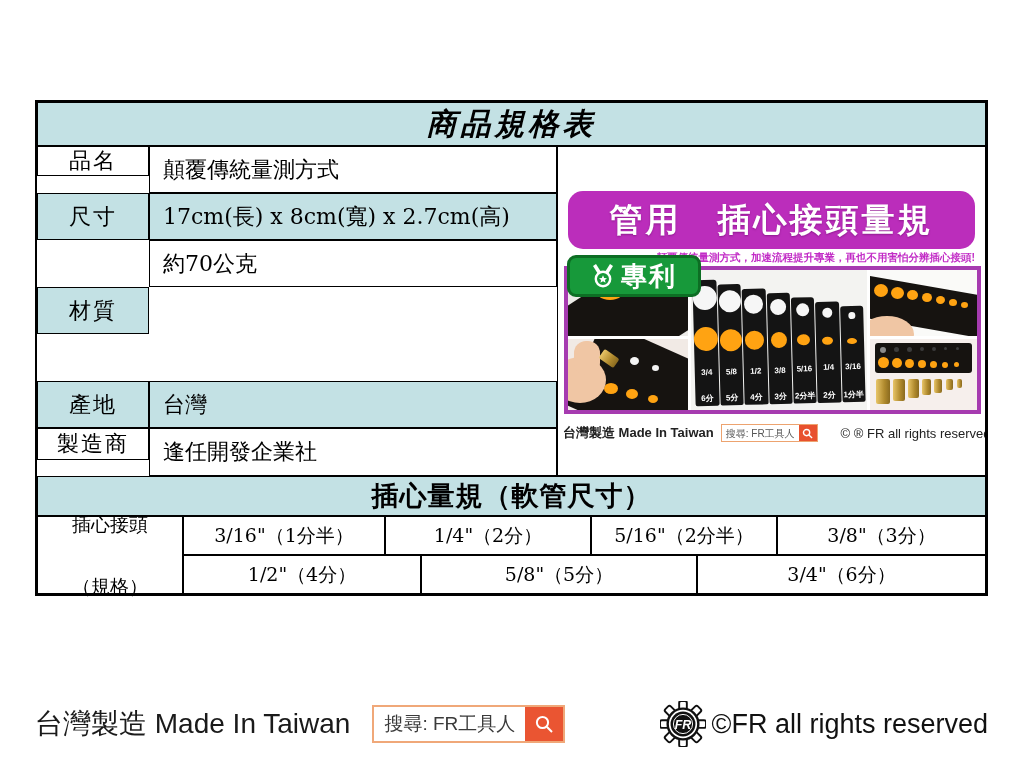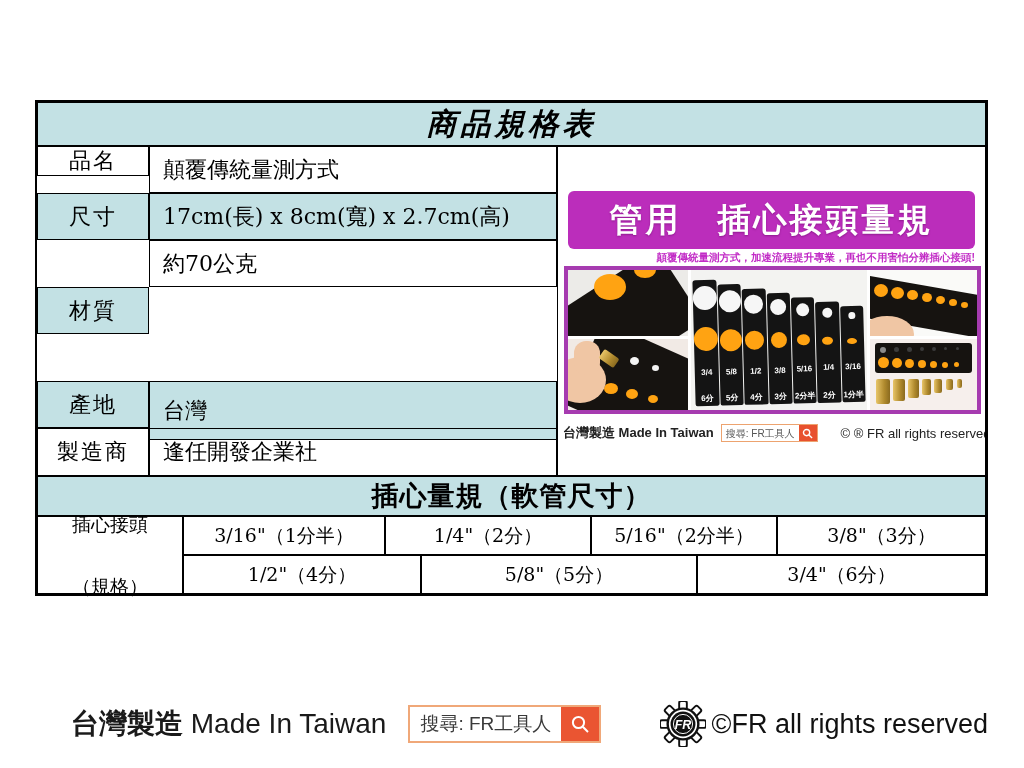--- a/index.html
+++ b/index.html
@@ -15,21 +15,21 @@
   .row-label { font-size:22px; letter-spacing:2px; }
   .row-value { font-size:22px; padding-left:13px; }
   .sub-title { font-size:27px; font-weight:bold; letter-spacing:1px; }
   .size-cell { font-size:19px; }
   .size-label{ font-size:19px; flex-direction:column; line-height:26px;gap:36px; }
 
   
   .img-cell { background:#fff; }
   .imgwrap { position:relative; width:427px; height:328px; overflow:hidden; font-family:"Liberation Sans", sans-serif; }
   .banner { position:absolute; left:10px; top:44px; width:407px; height:58px; background:#bb2dbb;
-            border-radius:6px; display:flex; align-items:center; justify-content:center; }
+            border-radius:15px; display:flex; align-items:center; justify-content:center; }
   .banner span { color:#fff; font-size:33px; font-weight:bold; letter-spacing:3px;
                  text-shadow:0 1px 2px rgba(90,0,90,.45); white-space:nowrap; }
   .tagline { position:absolute; right:10px; top:104px; font-size:10.5px; font-weight:bold; color:#c22cc6; white-space:nowrap; }
   .badge { position:absolute; left:9px; top:108px; width:134px; height:42px; background:#17993a;
            border:3px solid #0d6e24; border-radius:9px; z-index:6; display:flex; align-items:center; justify-content:center; gap:6px; }
   .badge span { color:#fff; font-size:26px; font-weight:bold; letter-spacing:2px; }
   .collage { position:absolute; left:6px; top:119px; width:417px; height:148px; border:4px solid #a63bb0;
              background:#fff; display:grid; grid-template-columns:120px 176px 107px; gap:3px; }
   .sidecol { display:grid; grid-template-rows:66px 71px; gap:3px; }
   .photo { position:relative; overflow:hidden; }
@@ -53,21 +53,21 @@
   .credit .made { font-size:13px; font-weight:bold; white-space:nowrap; }
   .mini-search { display:flex; align-items:stretch; height:18px; border:1px solid #eda36f; background:#fff; }
   .mini-search .txt { font-size:10px; color:#555; padding:2px 4px 0 4px; white-space:nowrap; }
   .mini-search .btn { width:18px; background:#e8512e; display:flex; align-items:center; justify-content:center; }
   .credit .rights { font-size:13px; white-space:nowrap; margin-left:2px; }
   .spacer { flex:1; }
 
   
   .footer { position:absolute; left:35px; top:700px; width:953px; height:48px; display:flex; align-items:center; }
   .made-in { font-size:28px; color:#1a1a1a; white-space:nowrap; }
-  .made-in .zh { font-weight:bold;margin-left:36px; }
+  .made-in .zh { font-weight:normal; }
   .made-in .en { font-weight:500; }
   .search-box { margin-left:22px; height:38px; border:2px solid #f0a879; background:#fff; display:flex; align-items:stretch; }
   .search-box .s-txt { font-size:19px; color:#3a3a3a; display:flex; align-items:center; padding:0 10px; white-space:nowrap; }
   .search-box .s-btn { width:38px; background:#ea5532; border:none; display:flex; align-items:center; justify-content:center; cursor:pointer; }
   .foot-right { margin-left:auto; display:flex; align-items:center; }
   .foot-rights { font-size:27px; color:#111; margin-left:6px; white-space:nowrap; }
 </style>
 </head>
 <body>
 
@@ -80,34 +80,43 @@
 
   <div class="tcell cyan center row-label" style="left:0;top:91px;width:112px;height:47px;">尺寸</div>
   <div class="tcell cyan row-value" style="left:112px;top:91px;width:408px;height:47px;">17cm(長) x 8cm(寬) x 2.7cm(高)</div>
 
   <div class="tcell row-value" style="left:112px;top:138px;width:408px;height:47px;">約70公克</div>
 
   <div class="tcell cyan center row-label" style="left:0;top:185px;width:112px;height:47px;">材質</div>
 
 
   <div class="tcell cyan center row-label" style="left:0;top:279px;width:112px;height:47px;">產地</div>
-  <div class="tcell cyan row-value" style="left:112px;top:279px;width:408px;height:59px;">台灣</div>
-
-  <div class="tcell center row-label" style="left:0;top:326px;width:112px;height:48px;">製造商</div>
+  <div class="tcell cyan row-value" style="left:112px;top:279px;width:408px;height:47px;">台灣</div>
+
+  <div class="tcell center row-label" style="left:0;top:326px;width:112px;height:32px;">製造商</div>
   <div class="tcell row-value" style="left:112px;top:326px;width:408px;height:48px;">逢任開發企業社</div>
 
   <div class="tcell img-cell" style="left:520px;top:44px;width:429px;height:330px;">
     <div class="imgwrap">
 
       <div class="banner">
         <span>管用　插心接頭量規</span>
       </div>
 
       <div class="tagline">顛覆傳統量測方式，加速流程提升專業，再也不用害怕分辨插心接頭!</div>
 
+      <div class="badge">
+        <svg width="24" height="26" viewBox="0 0 24 26">
+          <path d="M5 1 L10 9 L7 11 L2 3 Z" fill="#fff"></path>
+          <path d="M19 1 L14 9 L17 11 L22 3 Z" fill="#fff"></path>
+          <circle cx="12" cy="16" r="7.2" fill="none" stroke="#fff" stroke-width="2.4"></circle>
+          <path d="M12 12.2 L13.2 15 L16 15.2 L13.9 17 L14.6 19.8 L12 18.2 L9.4 19.8 L10.1 17 L8 15.2 L10.8 15 Z" fill="#fff"></path>
+        </svg>
+        <span>專利</span>
+      </div>
 
       <div class="collage">
 
         <div class="sidecol">
           <div class="photo p-tl">
             <div class="plate" style="left:-26px;top:12px;width:150px;height:86px;transform:rotate(-33deg);"></div>
             <div class="odot" style="left:26px;top:4px;width:32px;height:26px;"></div>
             <div class="odot" style="left:66px;top:-8px;width:22px;height:16px;"></div>
           </div>
           <div class="photo p-bl">

